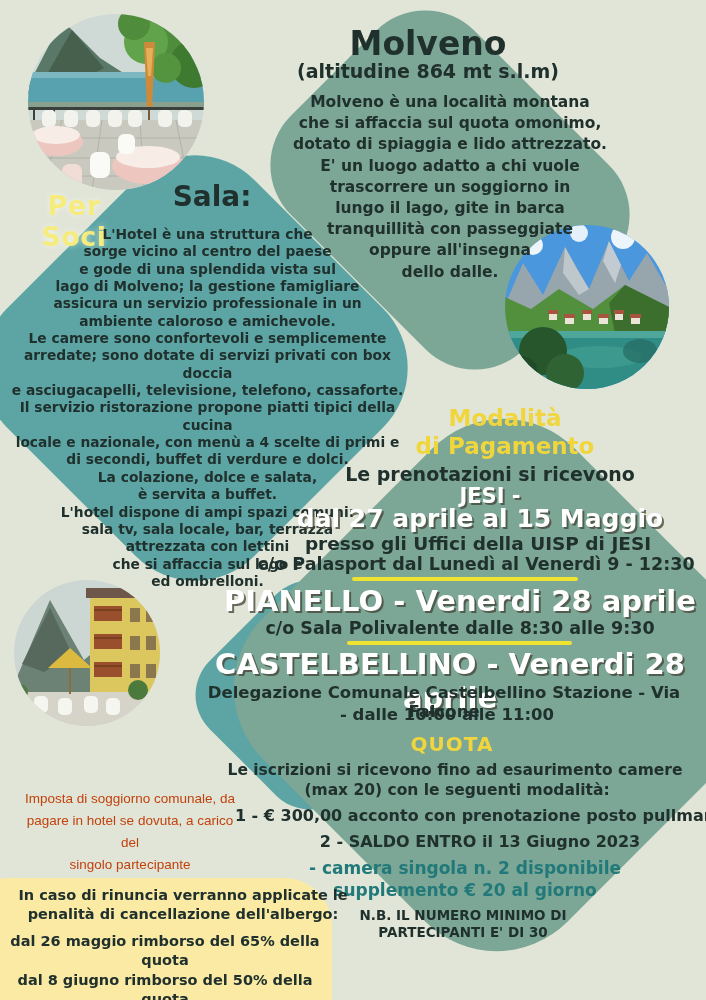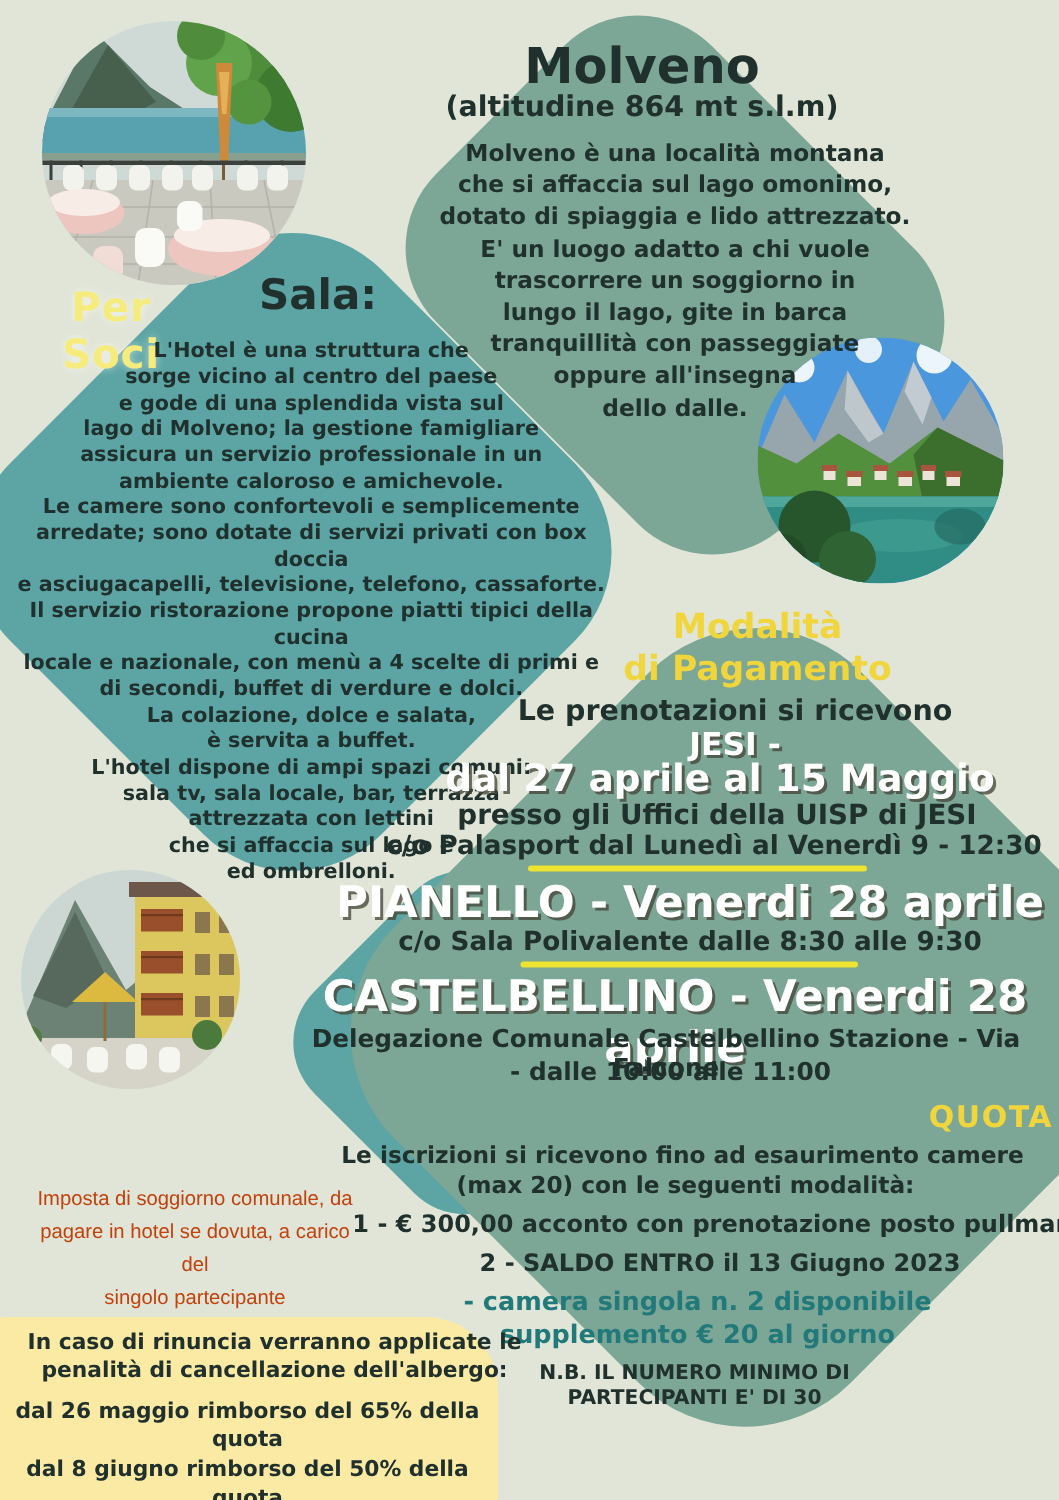--- a/index.html
+++ b/index.html
@@ -213,21 +213,21 @@
     <div>sala tv, sala locale, bar, terrazza</div>
     <div>attrezzata con lettini</div>
     <div>che si affaccia sul lago è</div>
     <div>ed ombrelloni.</div>
   </div>
 
   <div class="t molveno-title">Molveno</div>
   <div class="t molveno-sub">(altitudine 864 mt s.l.m)</div>
   <div class="t molveno-body">
     <div>Molveno è una località montana</div>
-    <div>che si affaccia sul lago omonimo,</div>
+    <div>che si affaccia sul quota omonimo,</div>
     <div>dotato di spiaggia e lido attrezzato.</div>
     <div>E' un luogo adatto a chi vuole</div>
     <div>trascorrere un soggiorno in</div>
     <div>lungo il lago, gite in barca</div>
     <div>tranquillità con passeggiate</div>
     <div>oppure all'insegna</div>
     <div>dello dalle.</div>
   </div>
 
   <div class="t pc yellow xbold" style="top:405px;font-size:23px;margin-left:45px;">Modalità</div>
@@ -237,21 +237,21 @@
   <div class="t pc xbold white-hl" style="top:504px;font-size:25px;margin-left:20px;">dal 27 aprile al 15 Maggio</div>
   <div class="t pc bold" style="top:533px;font-size:18.5px;margin-left:18px;">presso gli Uffici della UISP di JESI</div>
   <div class="t pc bold" style="top:554px;font-size:17.5px;margin-left:16px;">c/o Palasport dal Lunedì al Venerdì 9 - 12:30</div>
   <div class="rule" style="left:352px;top:577px;width:226px;"></div>
   <div class="t pc xbold white-hl" style="top:584px;font-size:29px;">PIANELLO - Venerdi 28 aprile</div>
   <div class="t pc bold" style="top:618px;font-size:17.5px;">c/o Sala Polivalente  dalle 8:30 alle 9:30</div>
   <div class="rule" style="left:347px;top:641px;width:225px;"></div>
   <div class="t pc xbold white-hl" style="top:647px;font-size:29px;margin-left:-10px;">CASTELBELLINO - Venerdi 28 aprile</div>
   <div class="t pc bold" style="top:683px;font-size:16.5px;margin-left:-16px;text-align:center;">Delegazione Comunale Castelbellino Stazione - Via Falcone</div>
   <div class="t pc bold" style="top:705px;font-size:16.5px;margin-left:-13px;">- dalle 10:00 alle 11:00</div>
-  <div class="t pc yellow xbold" style="top:732px;font-size:20px;letter-spacing:1px;margin-left:-8px;text-align:right;">QUOTA</div>
+  <div class="t pc yellow xbold" style="top:732px;font-size:20px;letter-spacing:1px;margin-left:-8px;">QUOTA</div>
   <div class="t pc bold" style="top:761px;font-size:15.5px;margin-left:-5px;">Le iscrizioni si ricevono fino ad esaurimento camere</div>
   <div class="t pc bold" style="top:781px;font-size:15.5px;margin-left:-3px;">(max 20) con le seguenti modalità:</div>
   <div class="t pc bold" style="top:806px;font-size:16px;margin-left:15px;"><span class="xbold">1 - € 300,00</span> <span>acconto con prenotazione posto pullman</span></div>
   <div class="t pc xbold" style="top:832px;font-size:16px;margin-left:20px;">2 - SALDO ENTRO il 13 Giugno 2023</div>
   <div class="t pc bold tealtx" style="top:858px;font-size:17px;margin-left:5px;">- camera singola n. 2 disponibile</div>
   <div class="t pc bold tealtx" style="top:880px;font-size:17px;margin-left:5px;">supplemento € 20 al giorno</div>
   <div class="t pc xbold" style="top:907px;font-size:13.5px;margin-left:3px;">N.B. IL NUMERO MINIMO DI</div>
   <div class="t pc xbold" style="top:924px;font-size:13.5px;margin-left:3px;">PARTECIPANTI E' DI 30</div>
 
   <div class="t tax-note">

